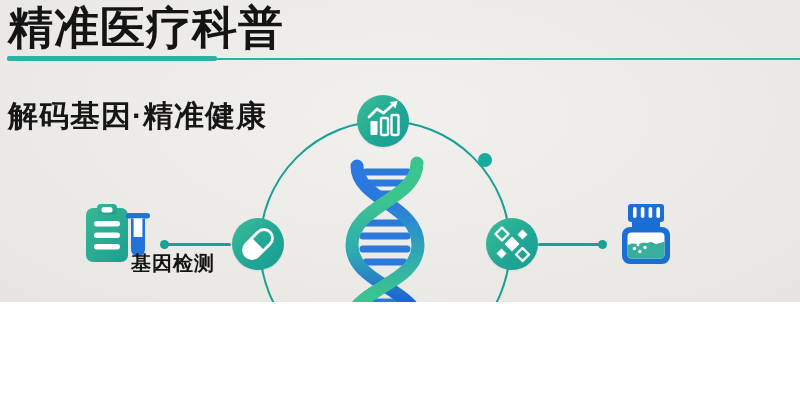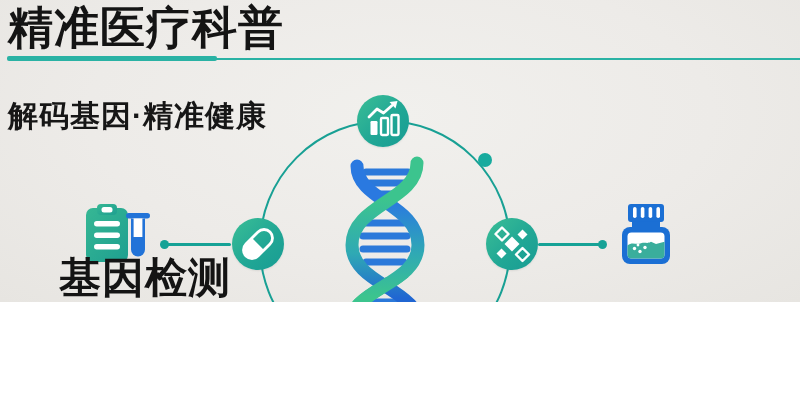--- a/index.html
+++ b/index.html
@@ -25,22 +25,22 @@
   .ring-dot{width:14px;height:14px;border-radius:50%;background:#17ab9e;}
   .badge{
     width:52px;height:52px;border-radius:50%;
     background:linear-gradient(135deg,#3bbe96 0%,#21a795 55%,#189c93 100%);
     box-shadow:0 1px 2px rgba(0,0,0,0.08);
   }
   .badge svg{display:block;}
   .conn-line{height:3px;background:#16a296;border-radius:2px;}
   .conn-dot{width:9px;height:9px;border-radius:50%;background:#16a296;}
   .node-label{
-    font-size:42px;font-weight:900;color:#141414;text-align:center;
-    letter-spacing:1px;white-space:nowrap;
+    font-size:20px;font-weight:900;color:#141414;text-align:center;
+    letter-spacing:1px;white-space:nowrap;margin-left:48px;
   }
 </style>
 </head>
 <body>
 
 <div id="stage">
 
   <div class="abs title">精准医疗科普</div>
   <div class="abs divider-thick"></div>
   <div class="abs divider-thin"></div>

